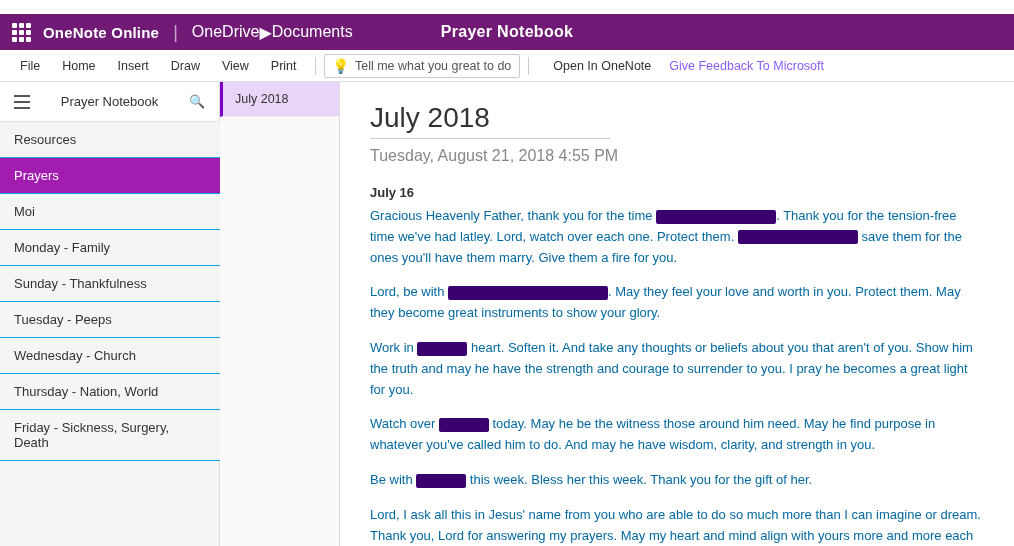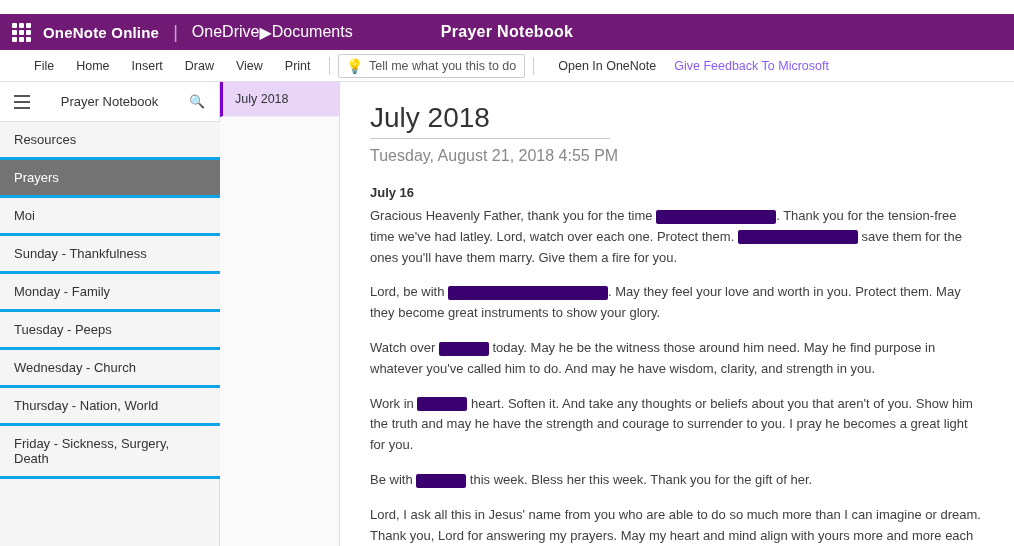--- a/index.html
+++ b/index.html
@@ -69,21 +69,21 @@
       letter-spacing: 0.3px;
     }
 
     
     .menu-bar {
       background: #fff;
       border-bottom: 1px solid #e0e0e0;
       height: 32px;
       display: flex;
       align-items: center;
-      padding: 0 24px;
+      padding: 0 10px;
       gap: 2px;
     }
     .menu-item {
       padding: 4px 10px;
       font-size: 12.5px;
       color: #333;
       cursor: pointer;
       border-radius: 2px;
     }
     .menu-separator {
@@ -176,24 +176,24 @@
     .sections-list {
       width: 220px;
       background: #f5f5f5;
       overflow-y: auto;
     }
     .section-item {
       padding: 10px 14px;
       font-size: 13px;
       color: #333;
       cursor: pointer;
-      border-bottom: 3px solid #0ea5e9;
+      border-bottom: 1px solid #0ea5e9;
     }
     .section-item.purple-active {
-      background: #737373;
+      background: #a21caf;
       color: white;
     }
 
     
     .pages-list {
       width: 120px;
       background: #fafafa;
       border-right: 1px solid #ddd;
       overflow-y: auto;
     }
@@ -234,21 +234,21 @@
       margin-bottom: 20px;
     }
     .entry-date {
       font-size: 13px;
       font-weight: 700;
       color: #333;
       margin-bottom: 6px;
     }
     .entry-text {
       font-size: 13px;
-      color: #404040;
+      color: #0369a1;
       line-height: 1.6;
       margin-bottom: 14px;
     }
     .redacted {
       display: inline-block;
       background: #3a0070;
       color: #3a0070;
       border-radius: 2px;
       min-width: 80px;
       height: 14px;
@@ -296,21 +296,21 @@
 <div class="menu-bar">
   <span class="menu-item">File</span>
   <span class="menu-item">Home</span>
   <span class="menu-item">Insert</span>
   <span class="menu-item">Draw</span>
   <span class="menu-item">View</span>
   <span class="menu-item">Print</span>
   <div class="menu-separator"></div>
   <div class="tell-me">
     <span class="tell-me-lightbulb">💡</span>
-    <span>Tell me what you this to do</span>
+    <span>Tell me what you great to do</span>
   </div>
   <div class="menu-separator"></div>
   <span class="open-btn">Open In OneNote</span>
   <span class="feedback-btn">Give Feedback To Microsoft</span>
 </div>
 
 <div class="main-layout">
 
   <div class="sidebar">
     <div class="sidebar-header">
@@ -319,22 +319,22 @@
         <div class="hamburger-line"></div>
         <div class="hamburger-line"></div>
       </div>
       <span class="sidebar-title">Prayer Notebook</span>
       <div class="sidebar-search">🔍</div>
     </div>
     <div class="sections-list">
       <div class="section-item">Resources</div>
       <div class="section-item purple-active">Prayers</div>
       <div class="section-item">Moi</div>
+      <div class="section-item">Monday - Family</div>
       <div class="section-item">Sunday - Thankfulness</div>
-      <div class="section-item">Monday - Family</div>
       <div class="section-item">Tuesday - Peeps</div>
       <div class="section-item">Wednesday - Church</div>
       <div class="section-item">Thursday - Nation, World</div>
       <div class="section-item">Friday - Sickness, Surgery, Death</div>
     </div>
   </div>
 
   <div class="pages-list">
     <div class="page-item active">July 2018</div>
   </div>
@@ -348,27 +348,27 @@
 
     <div class="entry-text">
       Gracious Heavenly Father, thank you for the time <span class="redacted redacted-md">&nbsp;</span>. Thank you for the tension-free time we've had latley. Lord, watch over each one. Protect them. <span class="redacted redacted-md">&nbsp;</span> save them for the ones you'll have them marry. Give them a fire for you.
     </div>
 
     <div class="entry-text">
       Lord, be with <span class="redacted redacted-lg">&nbsp;</span>. May they feel your love and worth in you. Protect them. May they become great instruments to show your glory.
     </div>
 
     <div class="entry-text">
+      Work in <span class="redacted redacted-sm">&nbsp;</span> heart. Soften it. And take any thoughts or beliefs about you that aren't of you. Show him the truth and may he have the strength and courage to surrender to you.  I pray he becomes a great light for you.
+    </div>
+
+    <div class="entry-text">
       Watch over <span class="redacted redacted-sm">&nbsp;</span> today. May he be the witness those around him need. May he find purpose in whatever you've called him to do. And may he have wisdom, clarity, and strength in you.
     </div>
 
     <div class="entry-text">
-      Work in <span class="redacted redacted-sm">&nbsp;</span> heart. Soften it. And take any thoughts or beliefs about you that aren't of you. Show him the truth and may he have the strength and courage to surrender to you.  I pray he becomes a great light for you.
-    </div>
-
-    <div class="entry-text">
       Be with <span class="redacted redacted-sm">&nbsp;</span> this week. Bless her this week. Thank you for the gift of her.
     </div>
 
     <div class="entry-text">Lord, I ask all this in Jesus' name from you who are able to do so much more than I can imagine or dream. Thank you, Lord for answering my prayers.  May my heart and mind align with yours more and more each day.</div>
   </div>
 
 </div>
 
 </body></html>

